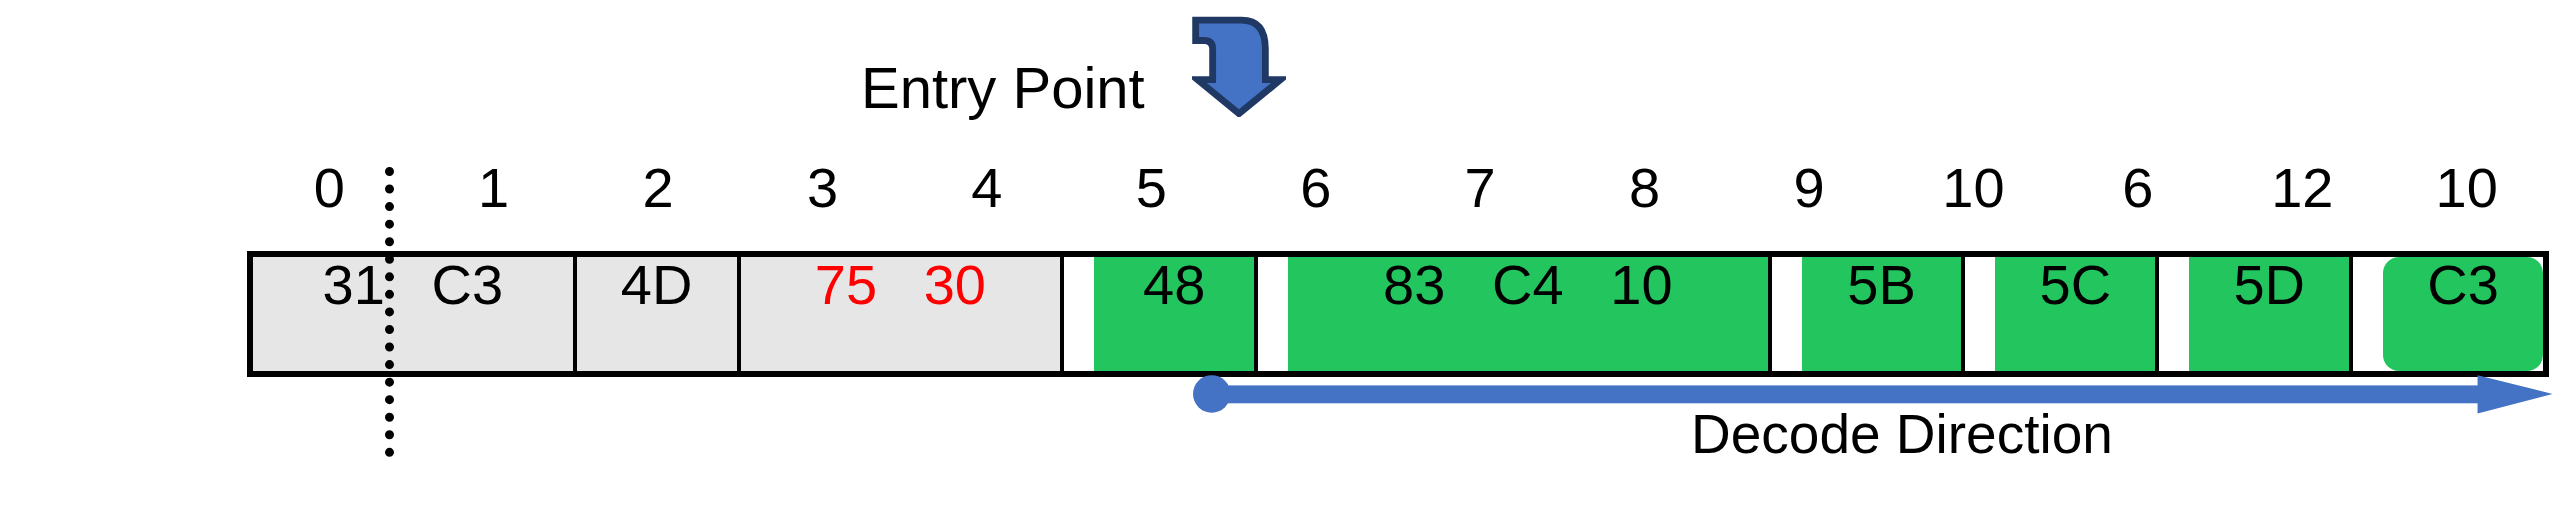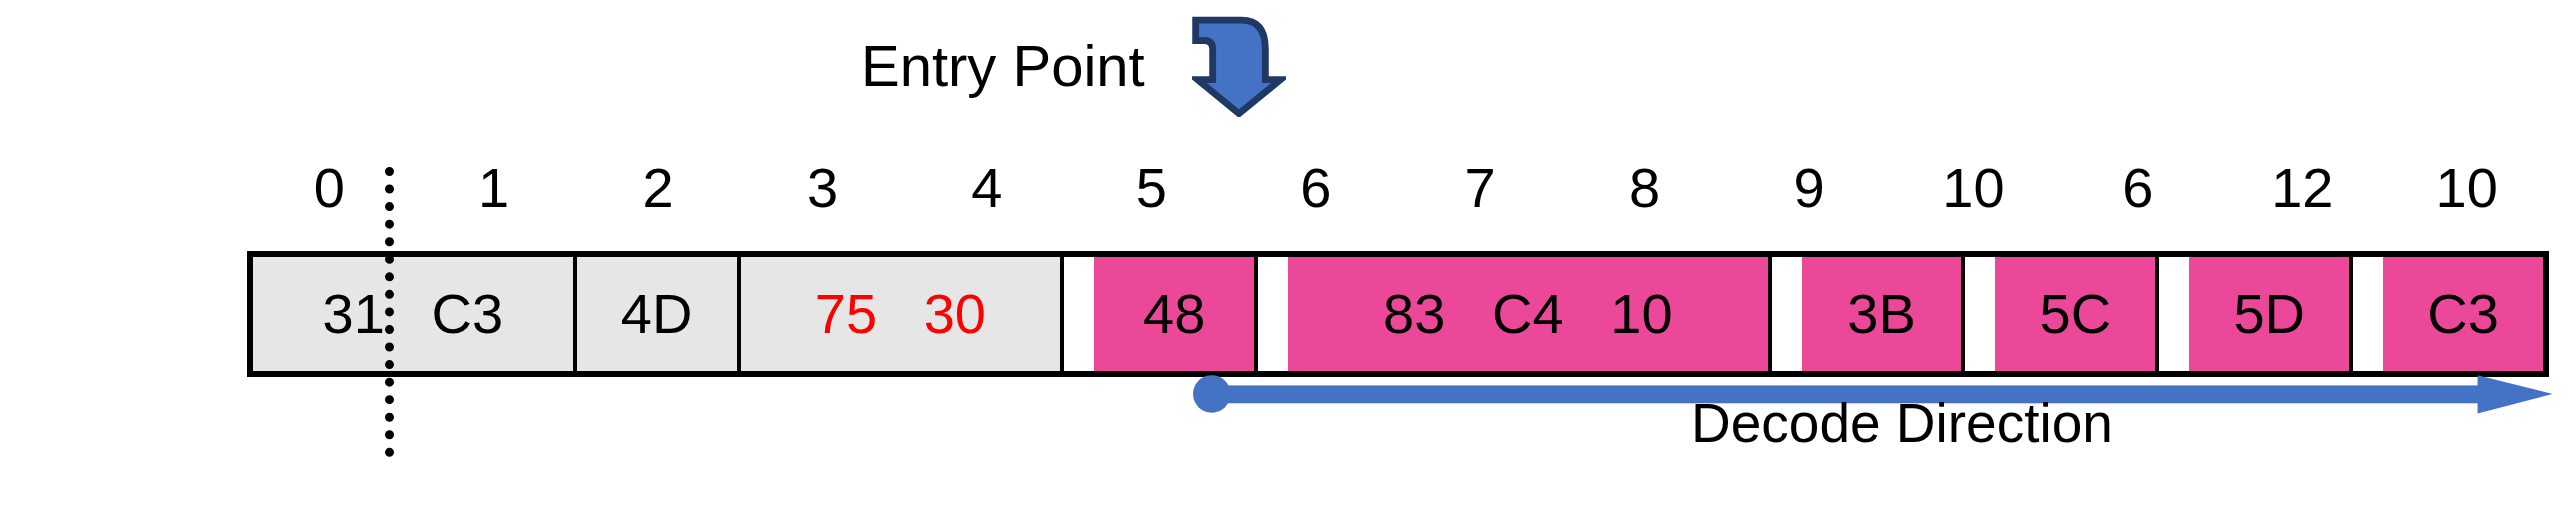--- a/index.html
+++ b/index.html
@@ -20,21 +20,21 @@
     width: 2576px;
     height: 516px;
   }
 
   
   .entry-annotation {
     position: absolute;
     left: 861px;
     top: 15.3px;
     display: flex;
-    align-items: center;
+    align-items: flex-end;
     gap: 47px;
   }
   .entry-label {
     font-size: 58px;
     line-height: 1;
     color: #000000;
     white-space: nowrap;
     font-weight: 400;
   }
   .entry-arrow-wrap {
@@ -81,32 +81,33 @@
     height: 126px;
     display: flex;
     border: 6px solid #000000;
     box-sizing: border-box;
     background: #ffffff;
   }
   .byte-group {
     border-right: 4.3px solid #000000;
     box-sizing: border-box;
     display: flex;
-    align-items: center;
+    align-items: flex-start;
     justify-content: center;
     position: relative;
   }
   .byte-group:last-child {
     border-right: none;
+    border-radius: 16px;
   }
   .byte-group.shaded {
     background: #e6e6e6;
   }
   .byte-group.plain {
-    background: #ec4899;
+    background: #22c55e;
     margin-left: 30px;
   }
   .byte-group-text {
     font-size: 56px;
     line-height: 1;
     letter-spacing: 0px;
     white-space: pre;
     color: #000000;
   }
   .byte-group.highlight .byte-group-text {
@@ -127,21 +128,21 @@
   .decode-arrow {
     position: absolute;
     left: 1193px;
     top: 375px;
     width: 1380px;
     height: 60px;
   }
   .decode-caption {
     position: absolute;
     left: 1691px;
-    top: 396px;
+    top: 407px;
     font-size: 55px;
     line-height: 1;
     color: #000000;
     white-space: nowrap;
   }
 </style>
 </head>
 <body>
 
 <div id="stage">
@@ -183,21 +184,21 @@
     <div class="byte-group shaded highlight" style="flex:2 1 0">
         <span class="byte-group-text">75   30</span>
       </div>
     <div class="byte-group plain" style="flex:1 1 0">
         <span class="byte-group-text">48</span>
       </div>
     <div class="byte-group plain" style="flex:3 1 0">
         <span class="byte-group-text">83   C4   10</span>
       </div>
     <div class="byte-group plain" style="flex:1 1 0">
-        <span class="byte-group-text">3B</span>
+        <span class="byte-group-text">5B</span>
       </div>
     <div class="byte-group plain" style="flex:1 1 0">
         <span class="byte-group-text">5C</span>
       </div>
     <div class="byte-group plain" style="flex:1 1 0">
         <span class="byte-group-text">5D</span>
       </div>
     <div class="byte-group plain" style="flex:1 1 0">
         <span class="byte-group-text">C3</span>
       </div>

